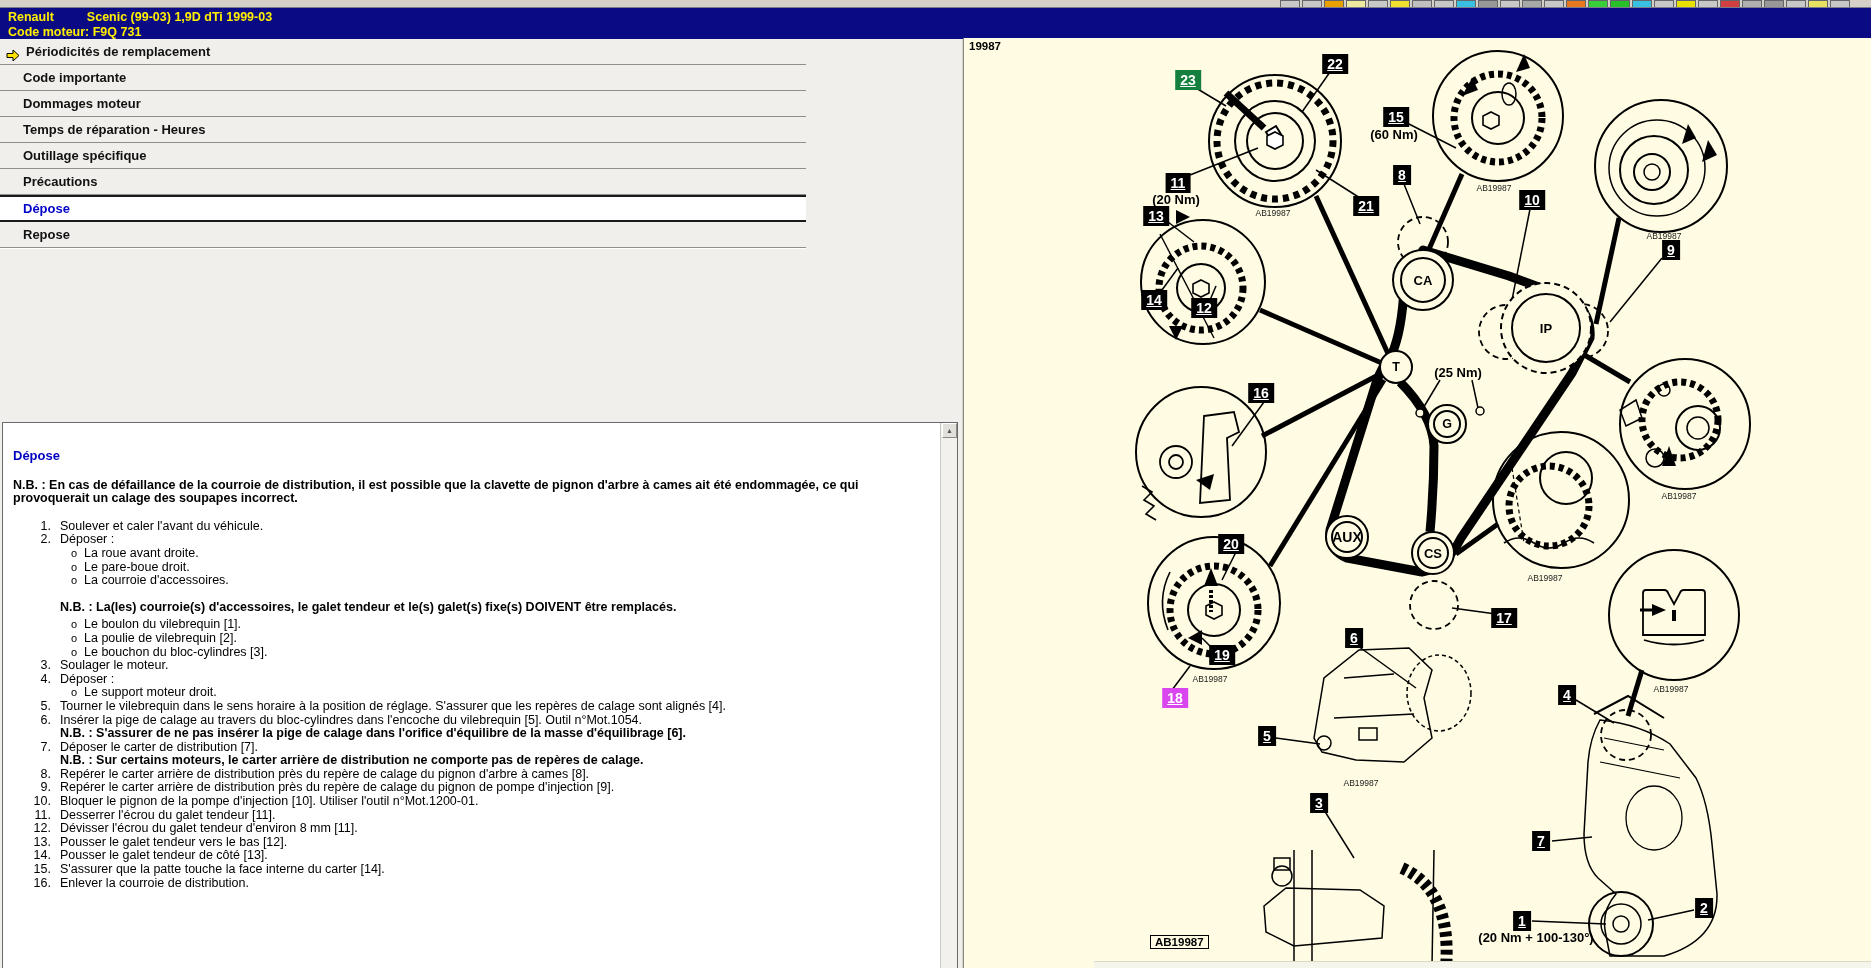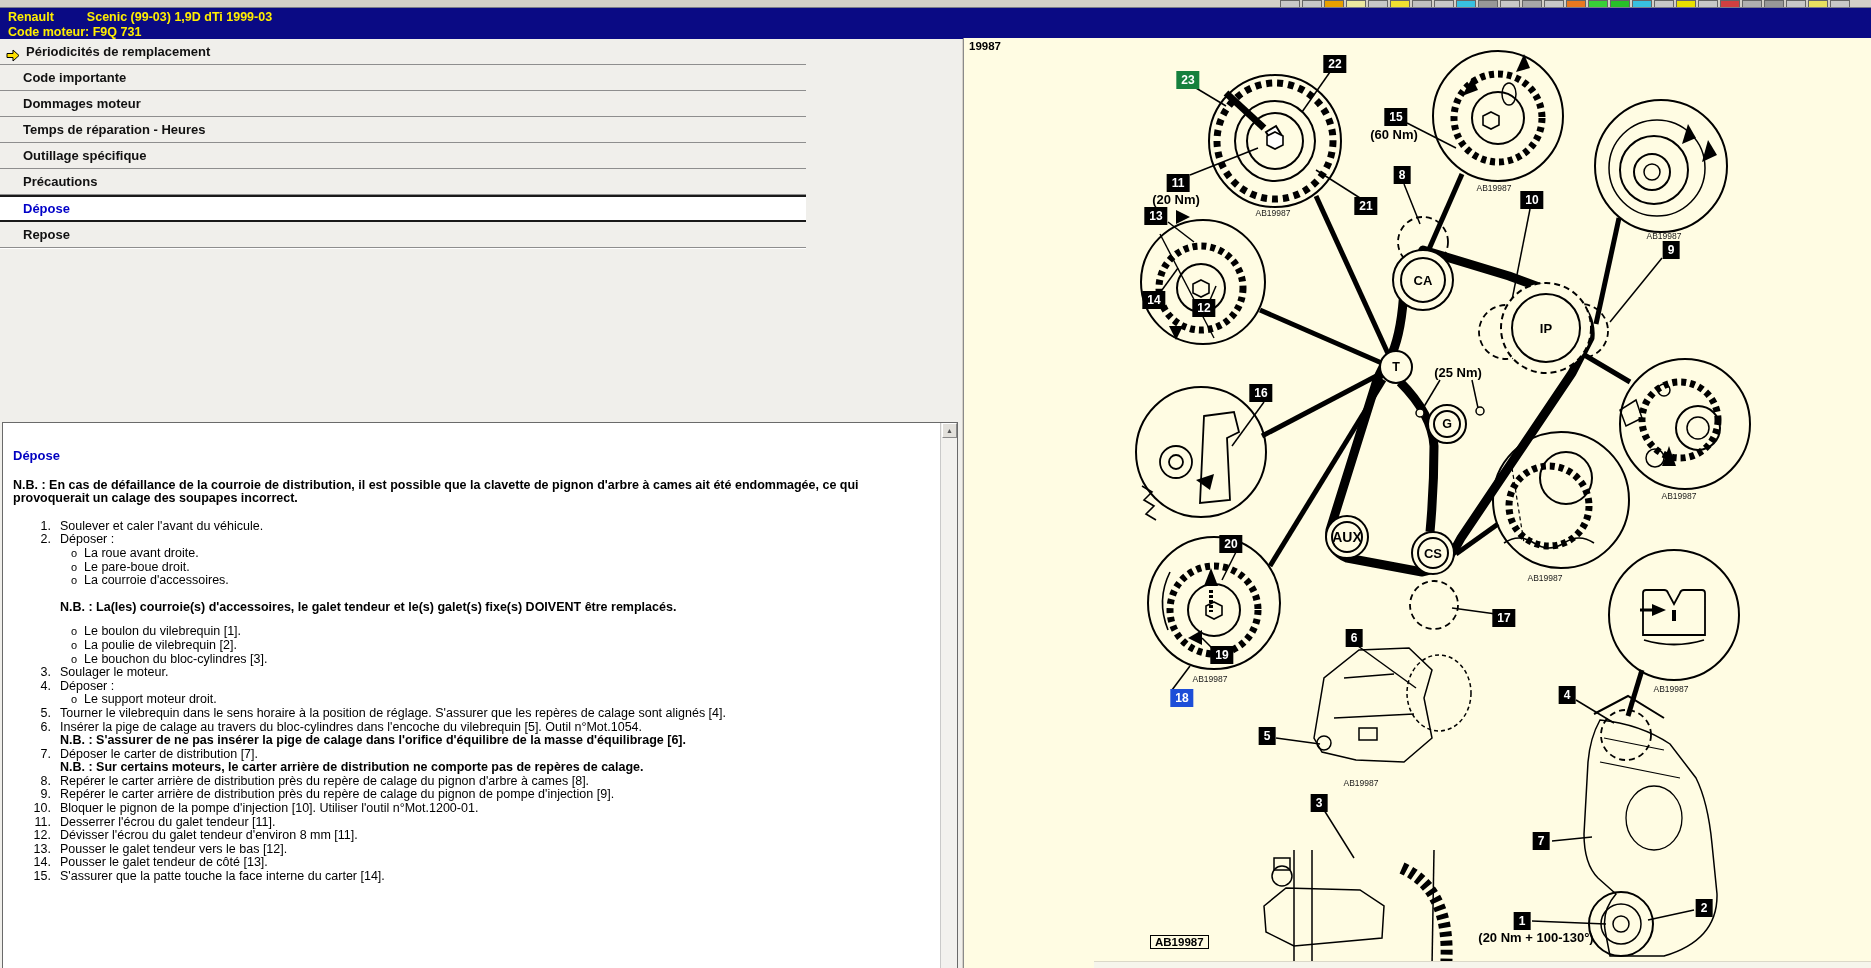--- a/index.html
+++ b/index.html
@@ -30,32 +30,32 @@
   #procpanel{position:absolute;left:2px;top:383px;width:956px;height:581px;background:#ffffff;border:1px solid #6a6a6a;box-sizing:border-box;}
   #proccontent{position:absolute;left:0;top:0;right:17px;bottom:0;overflow:hidden;padding:10px 6px 0 10px;font-size:12.5px;line-height:13.6px;color:#000;}
   #proctitle{color:#0000c0;font-weight:bold;font-size:13px;margin:16px 0 0 0;}
   #procintro{font-weight:bold;margin:16px 0 14px 0;max-width:905px;}
   .blk{margin:0;}
   .step{display:flex;}
   .step .num{width:38px;text-align:right;padding-right:9px;flex:none;}
   .step .txt{flex:1;}
   .sub{padding-left:58px;}
   .sub .bu{display:inline-block;width:13px;font-size:11px;}
-  .noteA{font-weight:bold;margin:13px 0 11px 47px;}
+  .noteA{font-weight:bold;margin:13px 0 4px 47px;}
   .noteB{font-weight:bold;margin:0 0 0 47px;}
 
   
   #vscroll{position:absolute;top:0;right:0;width:17px;height:100%;background:#f2f1ee;border-left:1px solid #c9c9c9;box-sizing:border-box;}
   .sbtn{position:absolute;left:1px;width:15px;height:15px;background:#e2e0db;border:1px solid;border-color:#fff #8a8a8a #8a8a8a #fff;box-sizing:border-box;text-align:center;font-size:7px;line-height:13px;color:#555;cursor:pointer;}
   #sbup{top:0;}
 
   
   #diagram{position:absolute;left:963px;top:38px;width:908px;height:930px;background:#fffce3;border-left:1px solid #8a8a8a;box-sizing:border-box;}
   #dsvg{position:absolute;left:0;top:0;}
-  .chip{position:absolute;transform:translate(-50%,-50%);background:#000;color:#fff;font-weight:bold;font-size:12px;line-height:1;padding:3px 5px;text-align:left;white-space:nowrap;}
+  .chip{position:absolute;transform:translate(-50%,-50%);background:#000;color:#fff;font-weight:bold;font-size:14px;line-height:1;padding:3px 5px;text-align:left;white-space:nowrap;text-decoration:underline;}
   .plabel{position:absolute;transform:translate(-50%,-50%);font-weight:bold;font-size:13px;color:#000;white-space:nowrap;}
   .torq{position:absolute;transform:translate(-50%,-50%);font-weight:bold;font-size:13px;color:#000;white-space:nowrap;}
   .cap{position:absolute;transform:translate(-50%,0);font-size:8.5px;color:#1a1a1a;white-space:nowrap;}
   #figid{position:absolute;left:5px;top:2px;font-weight:bold;font-size:11.5px;color:#000;}
   #abbox{position:absolute;left:186px;top:897px;border:1px solid #000;padding:0 4px;font-weight:bold;font-size:11.5px;color:#000;}
   #hstrip{position:absolute;left:130px;right:0;bottom:0;height:6px;background:#f6f5ec;border-top:1px solid #dbd8c8;}
 </style>
 </head>
 <body>
 
@@ -180,20 +180,24 @@
               <span class="num">13.</span>
               <span class="txt">Pousser le galet tendeur vers le bas [12].</span>
             </div>
             <div class="blk step">
               <span class="num">14.</span>
               <span class="txt">Pousser le galet tendeur de côté [13].</span>
             </div>
             <div class="blk step">
               <span class="num">15.</span>
               <span class="txt">S'assurer que la patte touche la face interne du carter [14].</span>
+            </div>
+            <div class="blk step">
+              <span class="num">16.</span>
+              <span class="txt">Enlever la courroie de distribution.</span>
             </div>
           </div>
       </div>
       <div id="vscroll">
         <div class="sbtn" id="sbup"><span>▲</span></div>
 
       </div>
     </div>
   </div>
 
@@ -395,21 +399,21 @@
         <div class="chip" style="left: 402px; top: 168px; background: rgb(0, 0, 0); color: rgb(255, 255, 255);">21</div>
         <div class="chip" style="left: 438px; top: 137px; background: rgb(0, 0, 0); color: rgb(255, 255, 255);">8</div>
         <div class="chip" style="left: 568px; top: 162px; background: rgb(0, 0, 0); color: rgb(255, 255, 255);">10</div>
         <div class="chip" style="left: 707px; top: 212px; background: rgb(0, 0, 0); color: rgb(255, 255, 255);">9</div>
         <div class="chip" style="left: 192px; top: 178px; background: rgb(0, 0, 0); color: rgb(255, 255, 255);">13</div>
         <div class="chip" style="left: 190px; top: 262px; background: rgb(0, 0, 0); color: rgb(255, 255, 255);">14</div>
         <div class="chip" style="left: 240px; top: 270px; background: rgb(0, 0, 0); color: rgb(255, 255, 255);">12</div>
         <div class="chip" style="left: 297px; top: 355px; background: rgb(0, 0, 0); color: rgb(255, 255, 255);">16</div>
         <div class="chip" style="left: 267px; top: 506px; background: rgb(0, 0, 0); color: rgb(255, 255, 255);">20</div>
         <div class="chip" style="left: 258px; top: 617px; background: rgb(0, 0, 0); color: rgb(255, 255, 255);">19</div>
-        <div class="chip" style="left: 218px; top: 660px; background: #1d4ed8; color: rgb(255, 255, 255);">18</div>
+        <div class="chip" style="left: 211px; top: 660px; background: #d946ef; color: rgb(255, 255, 255);">18</div>
         <div class="chip" style="left: 540px; top: 580px; background: rgb(0, 0, 0); color: rgb(255, 255, 255);">17</div>
         <div class="chip" style="left: 390px; top: 600px; background: rgb(0, 0, 0); color: rgb(255, 255, 255);">6</div>
         <div class="chip" style="left: 303px; top: 698px; background: rgb(0, 0, 0); color: rgb(255, 255, 255);">5</div>
         <div class="chip" style="left: 355px; top: 765px; background: rgb(0, 0, 0); color: rgb(255, 255, 255);">3</div>
         <div class="chip" style="left: 603px; top: 657px; background: rgb(0, 0, 0); color: rgb(255, 255, 255);">4</div>
         <div class="chip" style="left: 577px; top: 803px; background: rgb(0, 0, 0); color: rgb(255, 255, 255);">7</div>
         <div class="chip" style="left: 558px; top: 883px; background: rgb(0, 0, 0); color: rgb(255, 255, 255);">1</div>
         <div class="chip" style="left: 740px; top: 870px; background: rgb(0, 0, 0); color: rgb(255, 255, 255);">2</div>
         <div class="plabel" style="left: 459px; top: 242px;">CA</div>
         <div class="plabel" style="left: 582px; top: 290px;">IP</div>

